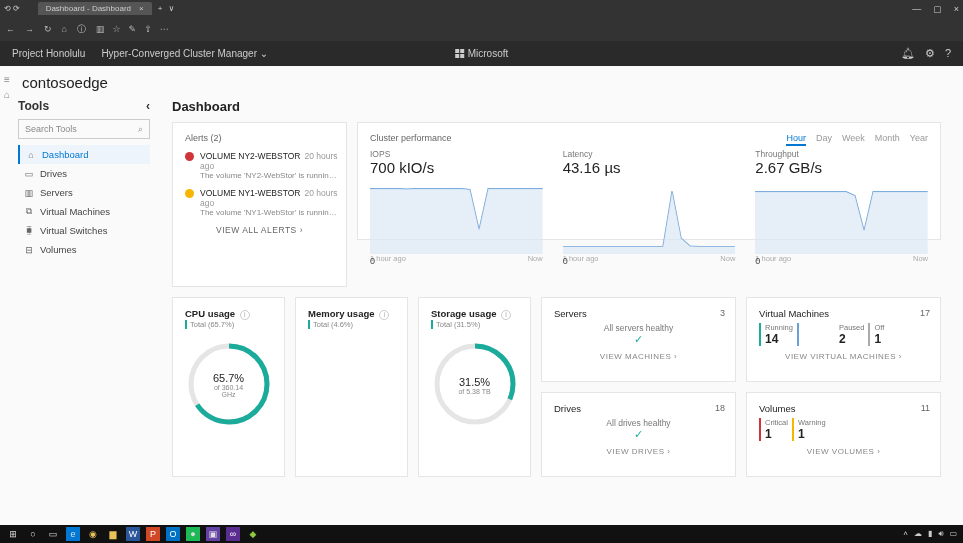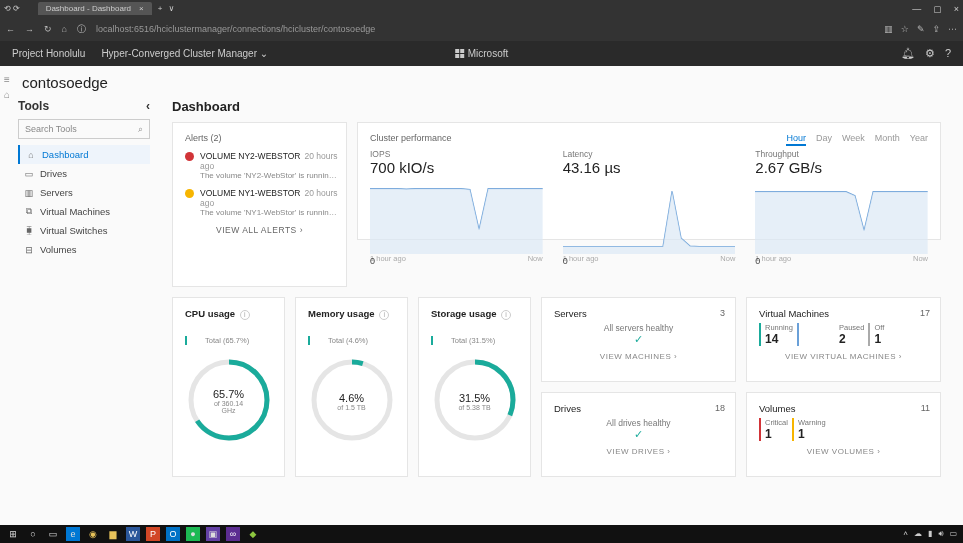--- a/index.html
+++ b/index.html
@@ -65,21 +65,21 @@
   .metric .val{font-size:15px; color:#222; font-weight:400;}
   .spark { margin-top:8px; height:70px; position:relative;}
   .spark svg{width:100%; height:100%;}
   .spark-foot{ display:flex; justify-content:space-between; font-size:7.5px; color:#aaa; }
 
   
   .row2 { margin-top:10px; }
   .usage-card { width:113px; height:180px; display:flex; flex-direction:column; align-items:center;}
   .usage-card .h { align-self:flex-start; font-size:9.5px; color:#222; font-weight:600;}
   .usage-card .h .info{color:#aaa; font-weight:400; border:1px solid #ccc; border-radius:50%; width:10px; height:10px; display:inline-flex; align-items:center; justify-content:center; font-size:7px; margin-left:2px;}
-  .usage-card .tot{ align-self:flex-start; font-size:7.5px; color:#888; border-left:2px solid #1aab9b; padding-left:18px; margin-top:16px;}
+  .usage-card .tot{ align-self:flex-start; font-size:7.5px; color:#888; border-left:2px solid #1aab9b; padding-left:3px; margin-top:0;}
   .donut-wrap{ margin-top:10px; position:relative;}
   .donut-label{position:absolute; top:50%; left:50%; transform:translate(-50%,-50%); text-align:center; font-size:11px; color:#222;}
   .donut-label .sub{font-size:7px; color:#888;}
 
   .stat-card { flex:1; height:85px; position:relative;}
   .stat-card .h {font-size:9.5px; color:#222; font-weight:400;}
   .stat-card .count{ position:absolute; right:10px; top:10px; font-size:9px; color:#666;}
   .stat-card .center{ text-align:center; font-size:8.5px; color:#777; margin-top:4px;}
   .stat-card .check{ color:#1aab9b; font-size:11px;}
   .stat-card .view{ text-align:center; color:#888; font-size:8px; letter-spacing:0.5px; margin-top:6px;}
@@ -115,21 +115,20 @@
     <span>▢</span>
     <span>×</span>
   </div>
 </div>
 <div class="browser-nav">
   <span>←</span>
   <span>→</span>
   <span>↻</span>
   <span>⌂</span>
   <span>ⓘ</span>
-  <span class="url">localhost:6516/hciclustermanager/connections/hcicluster/contosoedge</span>
   <div class="right">
     <span>▥</span>
     <span>☆</span>
     <span>✎</span>
     <span>⇪</span>
     <span>⋯</span>
   </div>
 </div>
 
 <div class="app-header">
@@ -287,28 +286,20 @@
                   <circle cx="45" cy="45" r="38" stroke="#1aab9b" stroke-width="5" fill="none" stroke-dasharray="238.76104167282426" stroke-dashoffset="81.89503729377871" transform="rotate(-90 45 45)"></circle>
                 </svg>
   <div class="donut-label">
                   <div>65.7%</div>
                   <div class="sub">of 360.14 GHz</div>
                 </div></div>
             </div>
             <div class="card usage-card">
               <div class="h">Memory usage <span class="info">i</span></div>
   <div class="tot">Total (4.6%)</div>
-  <div class="donut-wrap"><svg width="90" height="90">
-                  <circle cx="45" cy="45" r="38" stroke="#e5e5e5" stroke-width="5" fill="none"></circle>
-                  <circle cx="45" cy="45" r="38" stroke="#1aab9b" stroke-width="5" fill="none" stroke-dasharray="238.76104167282426" stroke-dashoffset="227.77803375587433" transform="rotate(-90 45 45)"></circle>
-                </svg>
-  <div class="donut-label">
-                  <div>4.6%</div>
-                  <div class="sub">of 1.5 TB</div>
-                </div></div>
             </div>
             <div class="card usage-card">
               <div class="h">Storage usage <span class="info">i</span></div>
   <div class="tot">Total (31.5%)</div>
   <div class="donut-wrap"><svg width="90" height="90">
                   <circle cx="45" cy="45" r="38" stroke="#e5e5e5" stroke-width="5" fill="none"></circle>
                   <circle cx="45" cy="45" r="38" stroke="#1aab9b" stroke-width="5" fill="none" stroke-dasharray="238.76104167282426" stroke-dashoffset="163.55131354588463" transform="rotate(-90 45 45)"></circle>
                 </svg>
   <div class="donut-label">
                   <div>31.5%</div>

